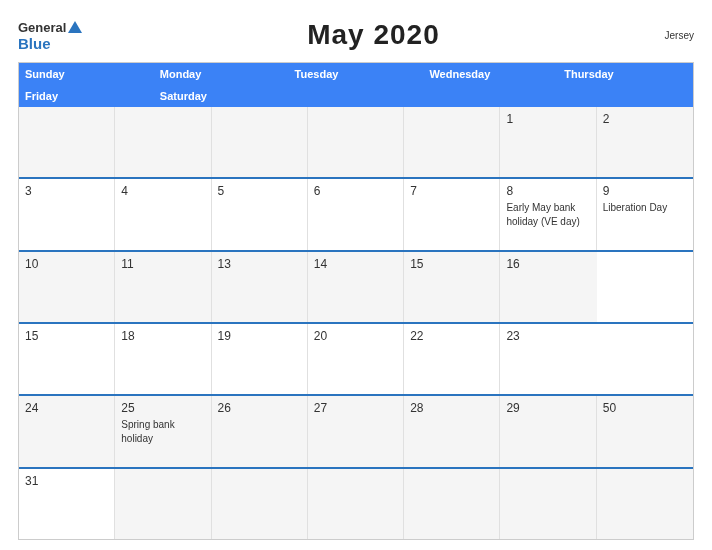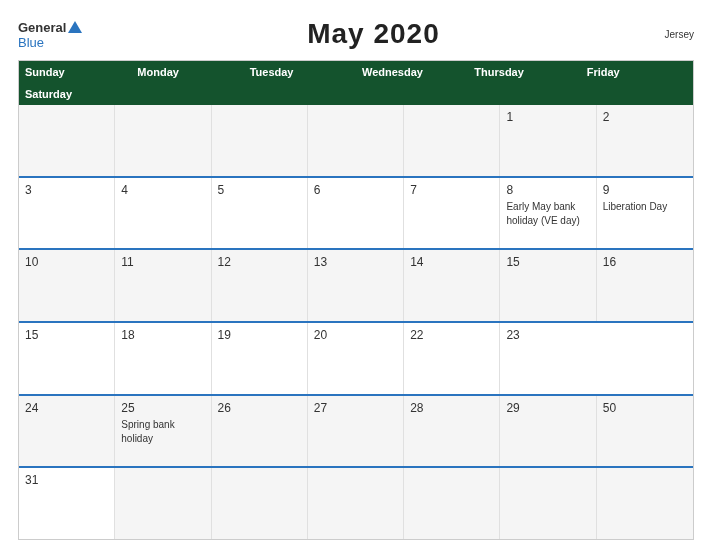--- a/index.html
+++ b/index.html
@@ -28,22 +28,22 @@
       display: flex;
       flex-direction: column;
       line-height: 1.1;
     }
     .logo-general {
       font-size: 13px;
       font-weight: bold;
       color: #333;
     }
     .logo-blue {
-      font-size: 13px;
-      font-weight: normal;
+      font-size: 15px;
+      font-weight: bold;
       color: #2a74bf;
     }
     .logo-triangle {
       display: inline-block;
       width: 0;
       height: 0;
       border-left: 7px solid transparent;
       border-right: 7px solid transparent;
       border-bottom: 12px solid #2a74bf;
       margin-left: 2px;
@@ -65,22 +65,22 @@
     }
     
     .calendar {
       flex: 1;
       display: flex;
       flex-direction: column;
       border: 1px solid #ccc;
     }
     .cal-header-row {
       display: grid;
-      grid-template-columns: repeat(6, 1fr);
-      background: #14532d;
+      grid-template-columns: repeat(5, 1fr);
+      background: #3b82f6;
     }
     .cal-header-cell {
       color: #fff;
       font-size: 11px;
       font-weight: bold;
       padding: 5px 6px;
       text-align: left;
     }
     .cal-body {
       flex: 1;
@@ -188,23 +188,20 @@
           <div class="cal-cell"><span class="day-num">9</span><span class="event-text">Liberation Day</span></div>
         </div>
         <div class="cal-week">
           <div class="cal-cell gray-bg">
             <span class="day-num">10</span>
           </div>
           <div class="cal-cell gray-bg">
             <span class="day-num">11</span>
           </div>
           <div class="cal-cell gray-bg">
-            <span class="day-num">12</span>
-          </div>
-          <div class="cal-cell gray-bg">
             <span class="day-num">13</span>
           </div>
           <div class="cal-cell gray-bg">
             <span class="day-num">14</span>
           </div>
           <div class="cal-cell gray-bg">
             <span class="day-num">15</span>
           </div>
           <div class="cal-cell gray-bg">
             <span class="day-num">16</span>

